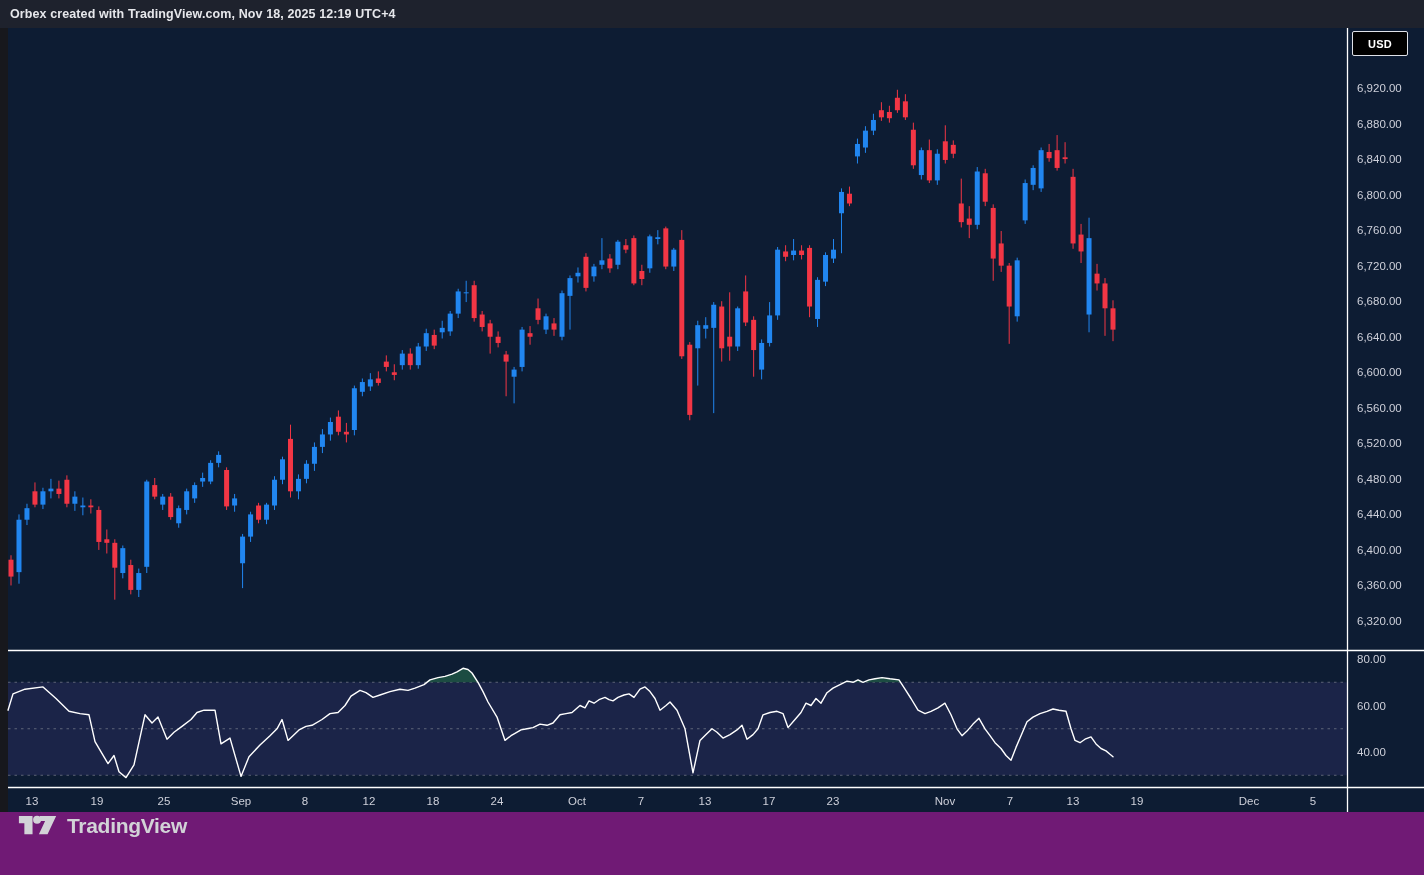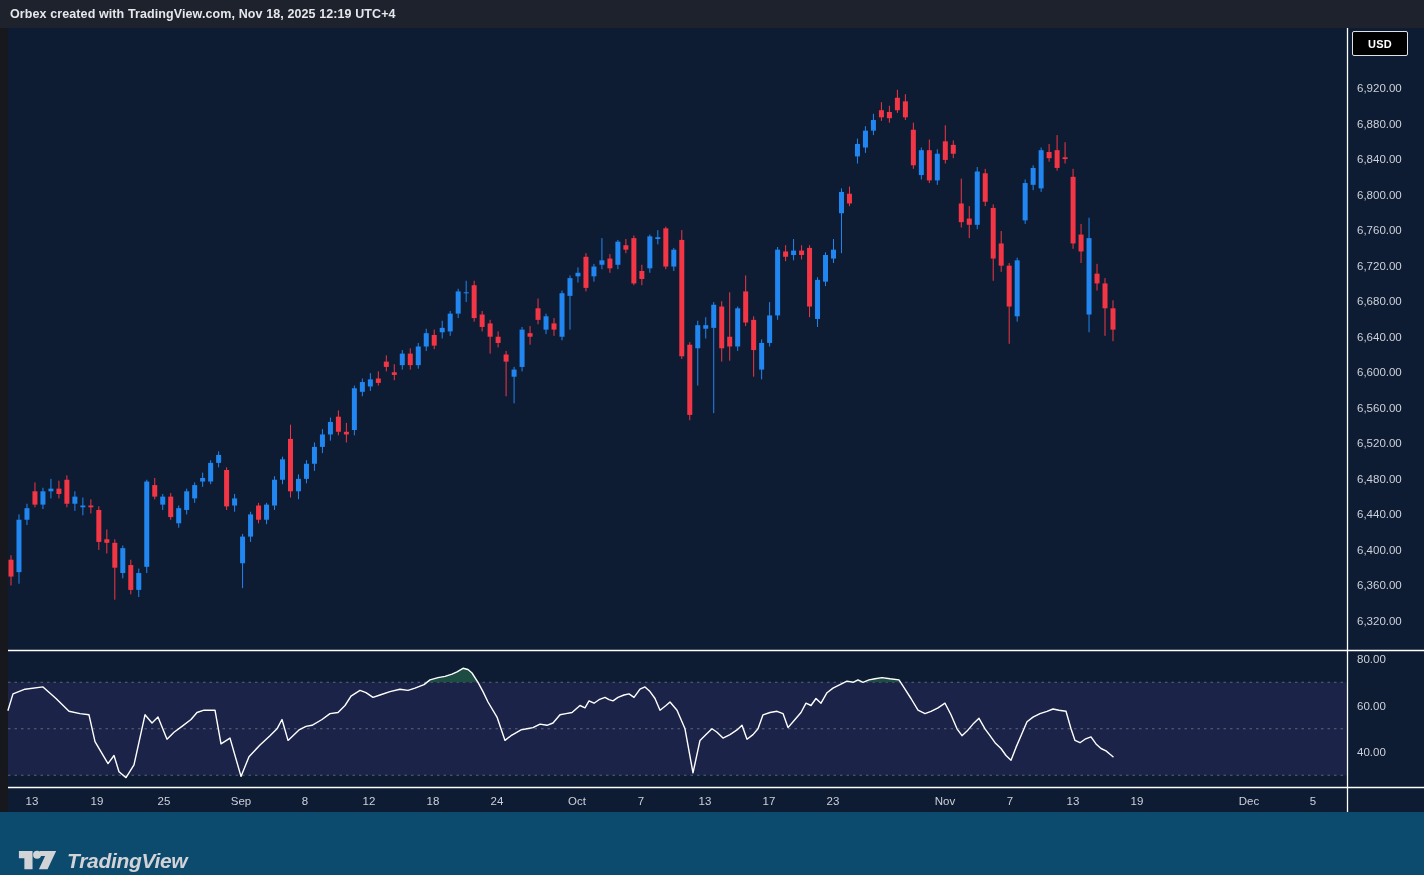--- a/index.html
+++ b/index.html
@@ -5,22 +5,22 @@
   html,body{margin:0;padding:0;background:#17181d;width:1424px;height:875px;overflow:hidden;
     font-family:"Liberation Sans",sans-serif;}
   #root{position:relative;width:1172px;height:875px;background:#17181d;}
   #topbar{position:absolute;left:0;top:0;width:1424px;height:28px;background:#1e222d;
     display:flex;align-items:center;z-index:5;}
   #attribution{color:#e6e7eb;font-size:12.5px;font-weight:700;margin-left:10px;letter-spacing:.1px;}
   #chart-svg{position:absolute;left:0;top:0;}
   #usd-btn{position:absolute;left:1352px;top:31px;width:54px;height:23px;background:#000;
     border:1.5px solid #dfe2e9;border-radius:2px;display:flex;align-items:center;justify-content:center;z-index:6;}
   #usd-btn span{color:#fff;font-size:11px;font-weight:700;letter-spacing:.2px;}
-  #bottombar{position:absolute;left:0;top:812px;width:1424px;height:63px;background:#0c4a6e;
-    display:flex;align-items:flex-end;z-index:4;font-style:italic;}
+  #bottombar{position:absolute;left:0;top:812px;width:1424px;height:63px;background:#701a75;
+    display:flex;align-items:flex-start;z-index:4;}
   #tv-logo{display:flex;align-items:center;margin-left:18px;gap:9px;}
   #tv-logo-text{color:#d2d3d7;font-size:21px;font-weight:700;letter-spacing:-0.3px;}
 </style>
 </head>
 <body>
 
 <div id="root">
   <div id="topbar">
     <span id="attribution">Orbex created with TradingView.com, Nov 18, 2025 12:19 UTC+4</span>
   </div>

